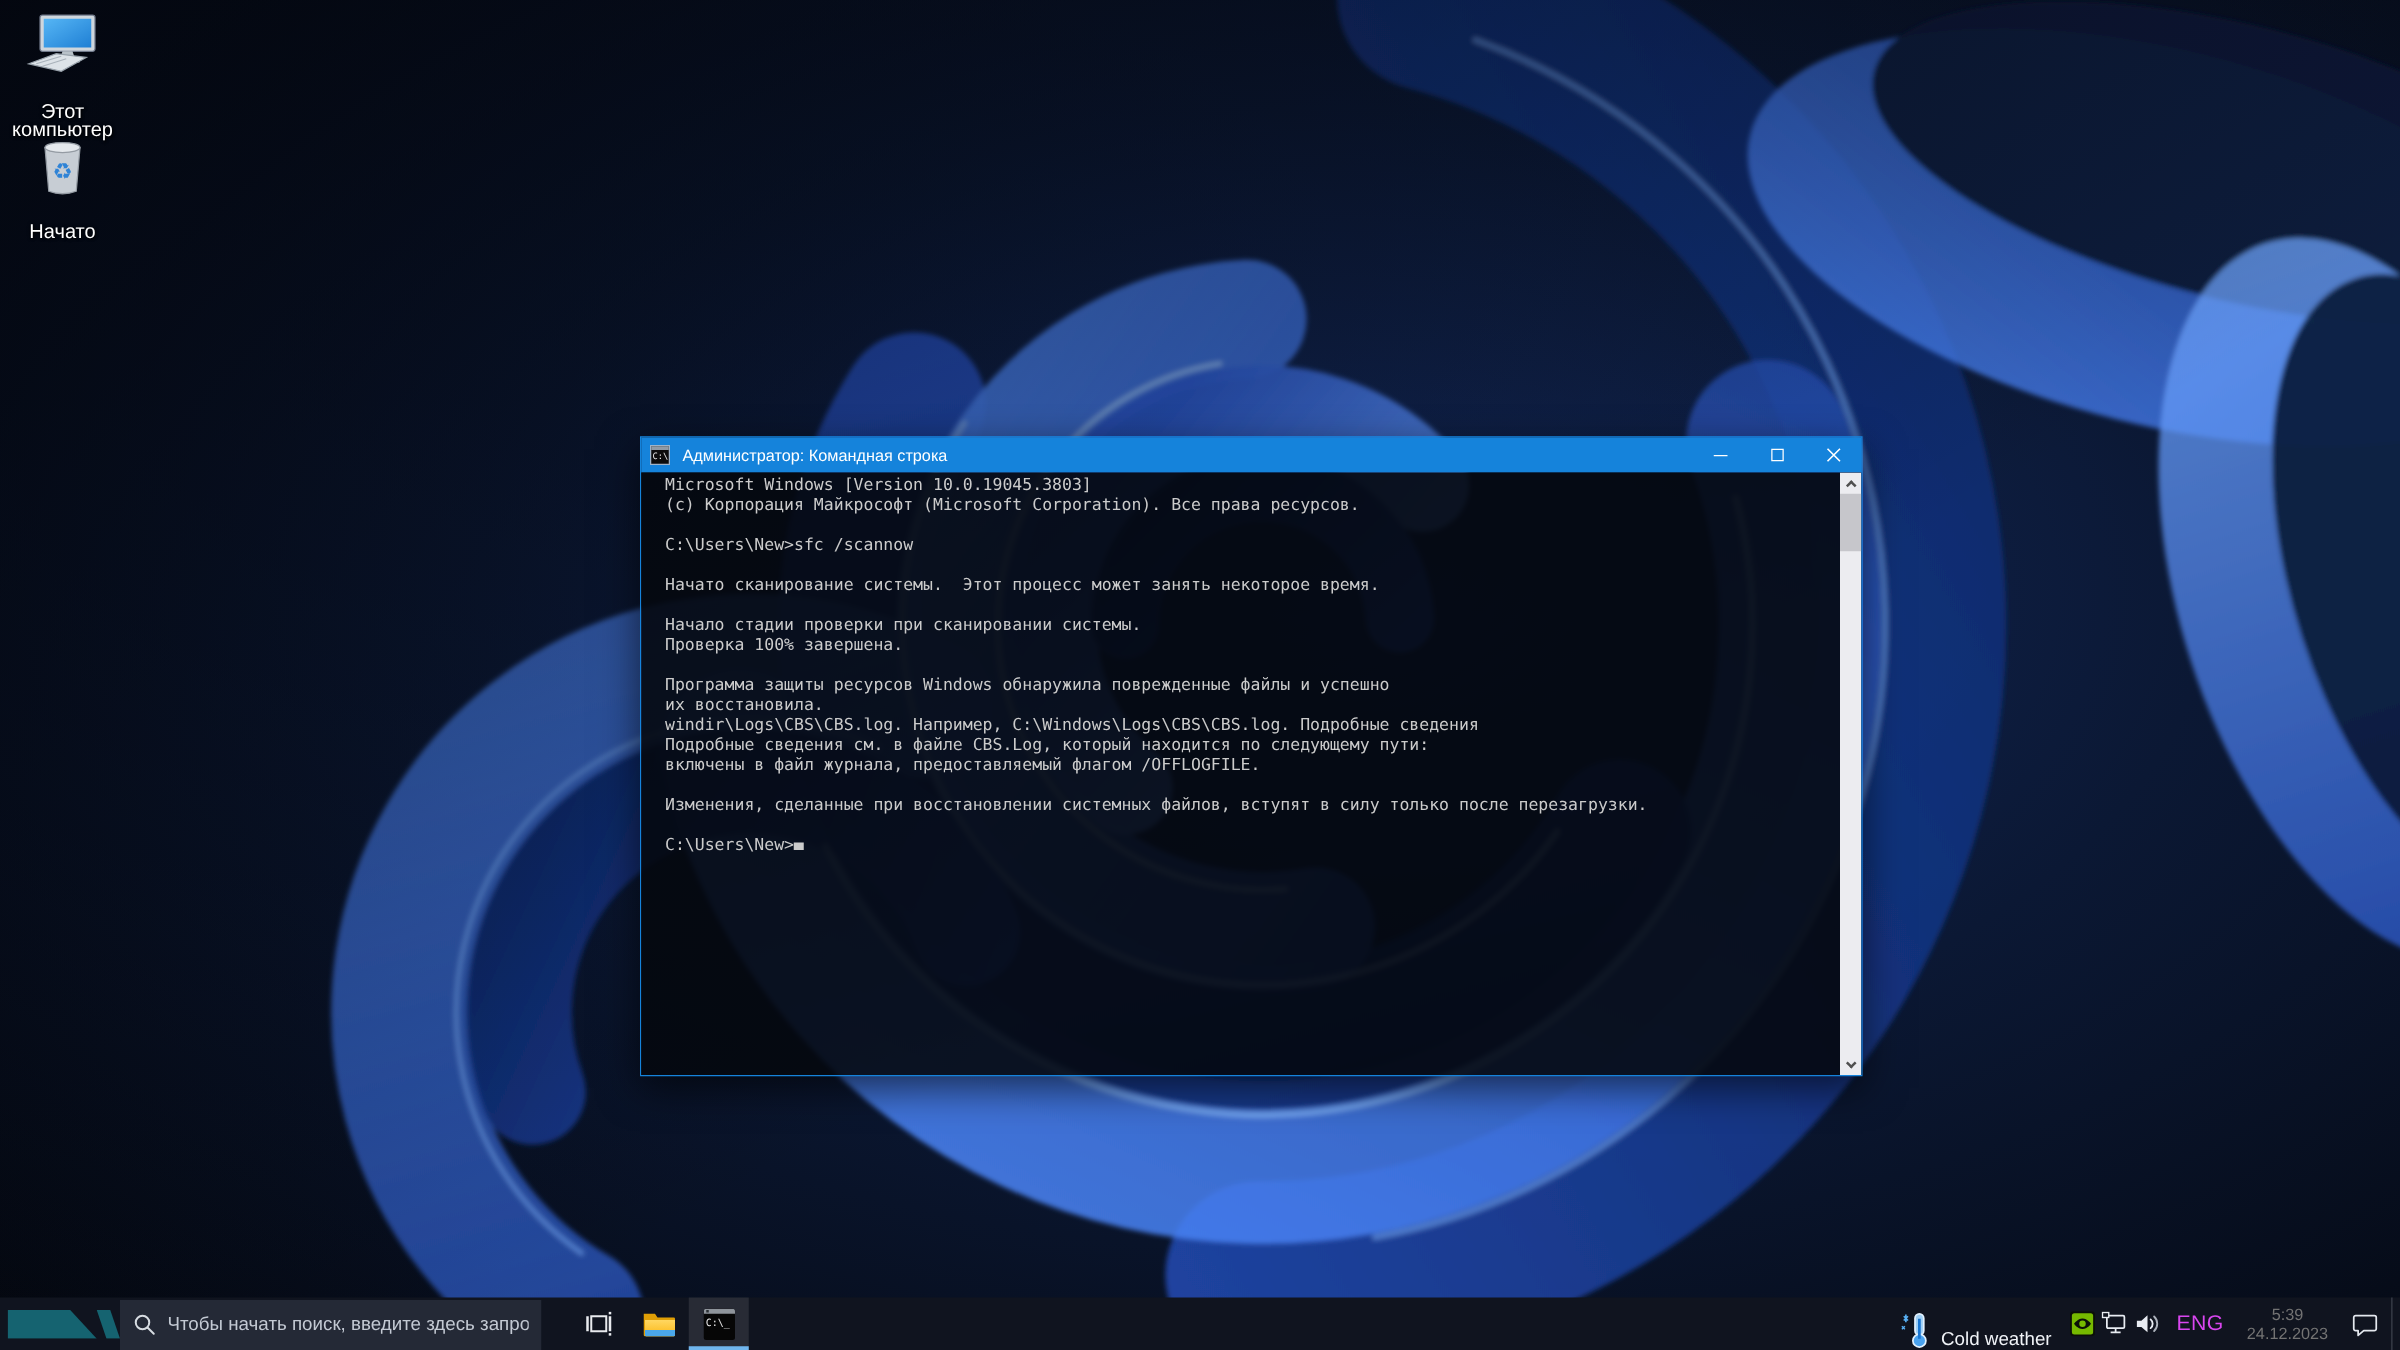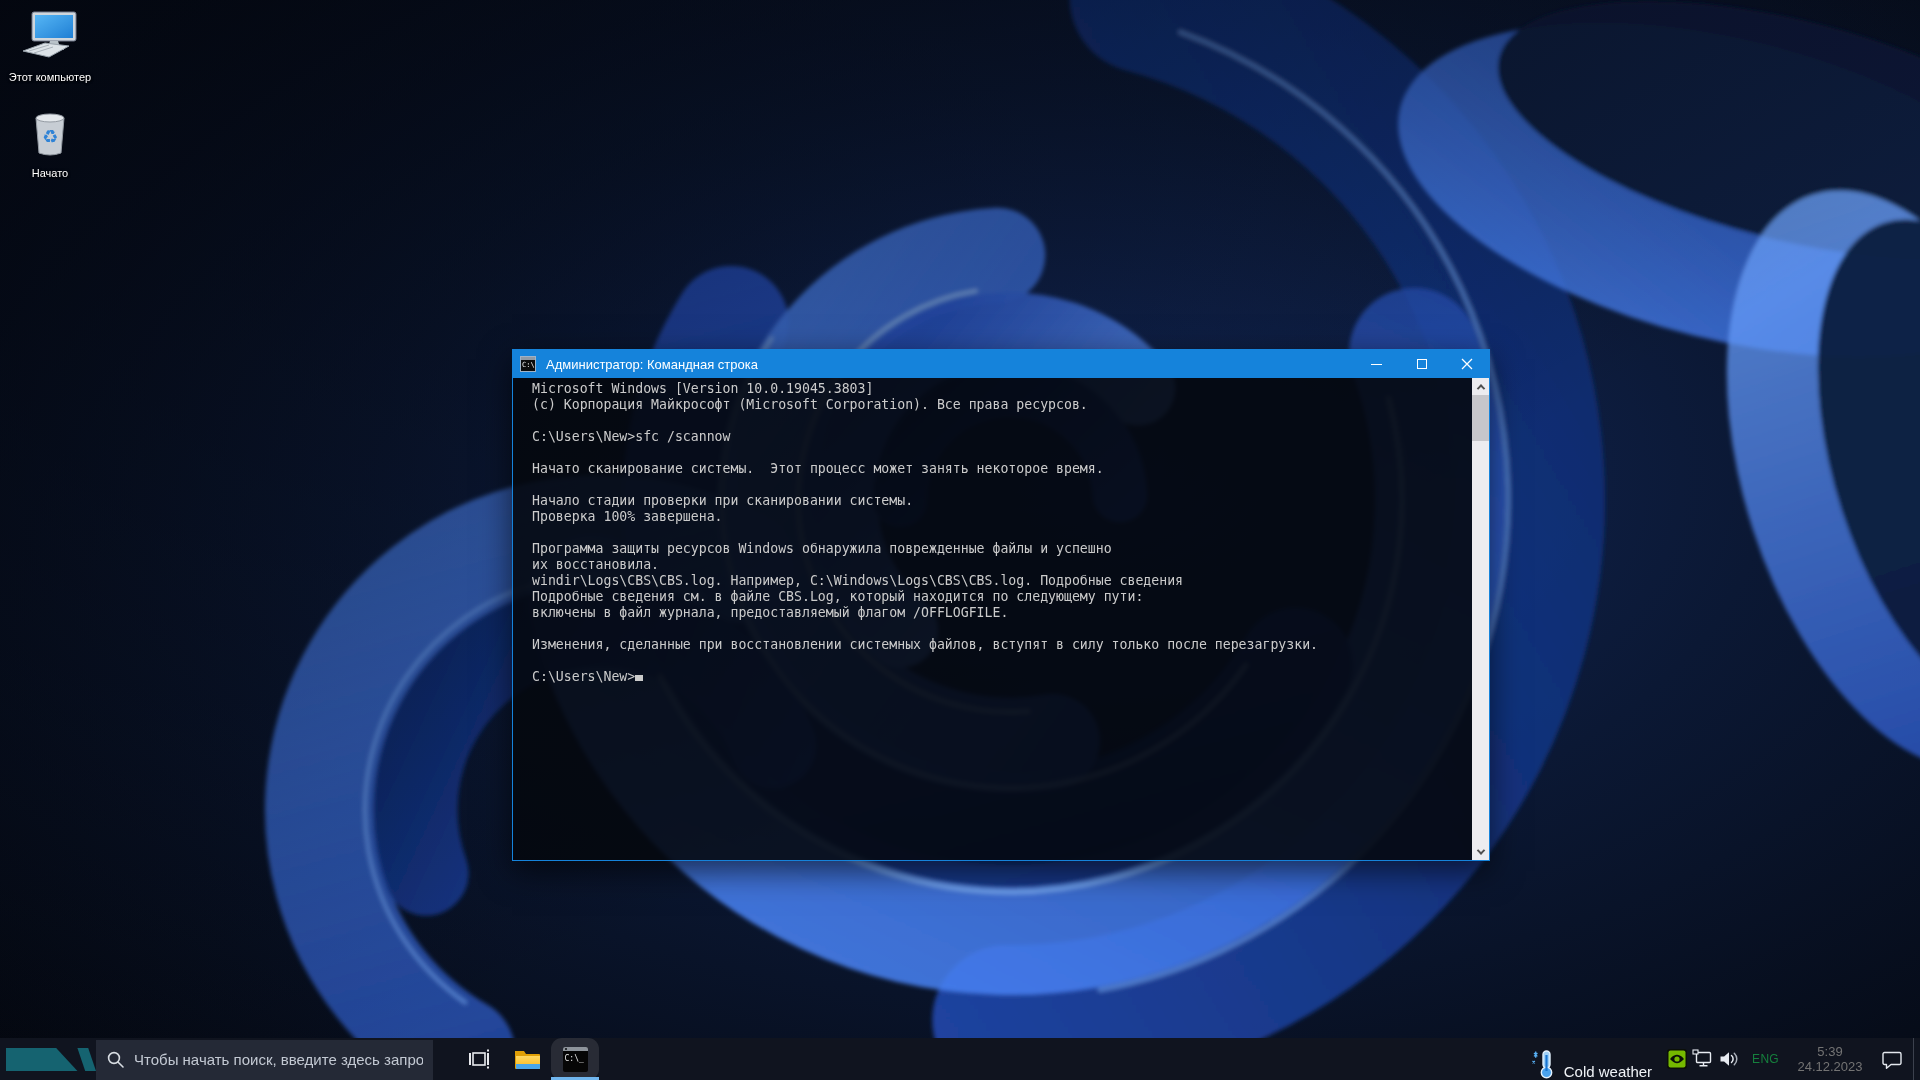--- a/index.html
+++ b/index.html
@@ -6,21 +6,21 @@
   html,body { width:1920px; height:1080px; overflow:hidden; background:#05080f;
               font-family:"Liberation Sans", sans-serif; }
   #stage { position:relative; width:1920px; height:1080px; overflow:hidden; }
 
   
   #wallpaper { position:absolute; inset:0; }
 
   
   .desktop-icon { position:absolute; width:88px; text-align:center; cursor:default; }
   .desktop-icon .glyph { display:block; margin:0 auto; }
-  .desktop-icon .label { margin-top:8px; color:#fff; font-size:11px; line-height:15px;
+  .desktop-icon .label { margin-top:20px; color:#fff; font-size:16px; line-height:15px;
                          text-shadow:1px 1px 2px rgba(0,0,0,.9), 0 0 3px rgba(0,0,0,.7); }
   #icon-this-pc { left:6px; top:10px; }
   #icon-recycle { left:6px; top:106px; }
 
   
   #cmd-window { position:absolute; left:512px; top:349px; width:978px; height:512px;
                 border:1px solid var(--titlebar_accent,#1583db);
                 box-shadow:0 10px 30px rgba(0,0,0,.6); }
   #cmd-titlebar { height:28px; background:var(--titlebar_accent,#1583db); display:flex;
                   align-items:center; padding-left:7px; }
@@ -66,36 +66,36 @@
 
   #search-box { width:337px; height:40px; margin-top:1px; background:rgba(52,58,72,.55);
                 display:flex; align-items:center; padding:0 10px; flex:0 0 auto; }
   #search-box svg { flex:0 0 auto; }
   #search-input { flex:1; margin-left:9px; background:transparent; border:none; outline:none;
                   color:#e4e8ee; font-size:15px; font-family:"Liberation Sans",sans-serif; }
   #search-input::placeholder { color:#c3c9d3; opacity:1; }
 
   #task-buttons { display:flex; height:42px; margin-left:22px; }
   .task-btn { position:relative; width:48px; height:42px; display:flex;
-              align-items:center; justify-content:center;border-radius:11px; }
+              align-items:center; justify-content:center; }
   .task-btn.active { background:rgba(255,255,255,.10); }
   .task-btn.active .underline { position:absolute; left:0; right:0; bottom:0; height:3px;
                                 background:var(--active_underline,#70b6ee); }
   .cmd-task-icon { width:25px; height:25px; background:#060606; border-radius:2px;
                    position:relative; overflow:hidden; }
   .cmd-task-icon .bar { position:absolute; top:0; left:0; right:0; height:4px; background:#8e949b; }
   .cmd-task-icon .dot { position:absolute; top:1px; left:2px; width:2px; height:2px; background:#2b2f33; }
   .cmd-task-icon .txt { position:absolute; top:7px; left:2px; color:#e8e8e8; font-size:8px;
                         font-family:"DejaVu Sans Mono",monospace; }
 
   #tray { margin-left:auto; display:flex; align-items:center; height:42px; }
   #weather-widget { display:flex; align-items:flex-end; height:42px; padding:0 12px 0 8px; }
   #weather-label { color:#f0f3f7; font-size:15px; margin-left:8px; white-space:nowrap; }
   .tray-icon { width:26px; height:42px; display:flex; align-items:center; justify-content:center; }
-  #lang-indicator { color:#15803d; font-size:12px; padding:0 10px; letter-spacing:.3px; }
+  #lang-indicator { color:#d946ef; font-size:17px; padding:0 10px; letter-spacing:.3px; }
   #clock { width:82px; text-align:center; color:#737373; font-size:13px; line-height:15px; }
   #notify-btn { width:42px; height:42px; display:flex; align-items:center; justify-content:center; }
   #show-desktop { width:7px; height:42px; border-left:1px solid #3c414d; }
 </style>
 </head>
 <body>
 
 <div id="stage">
 
   <svg id="wallpaper" viewBox="0 0 1920 1080" preserveAspectRatio="none">

